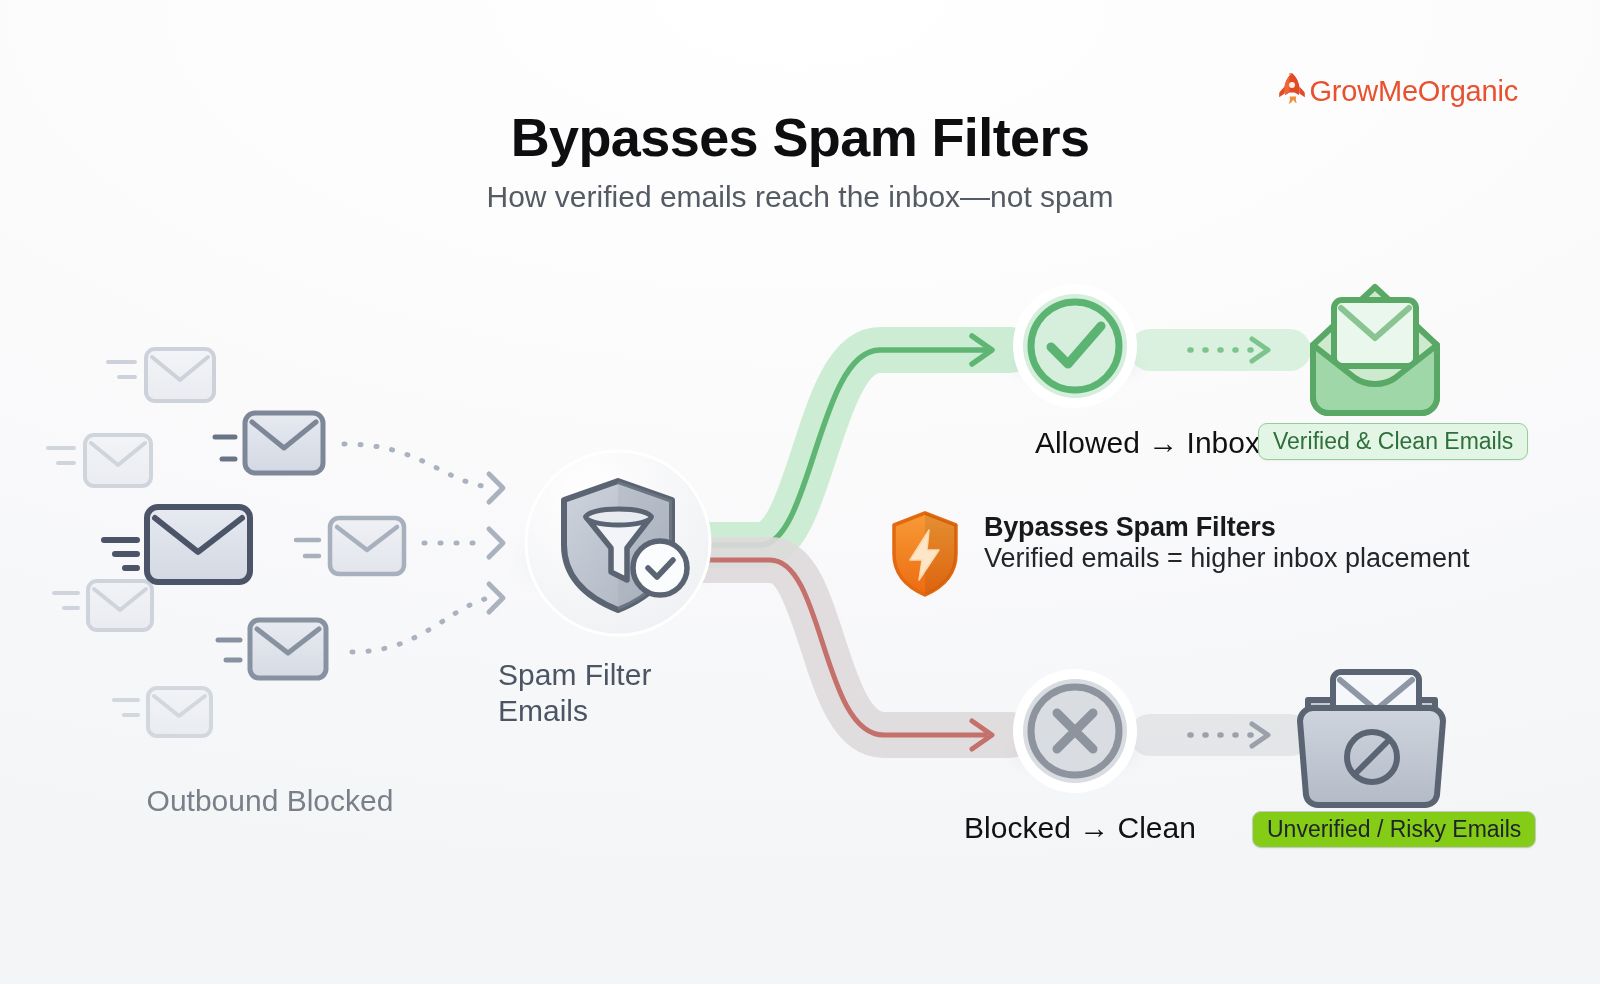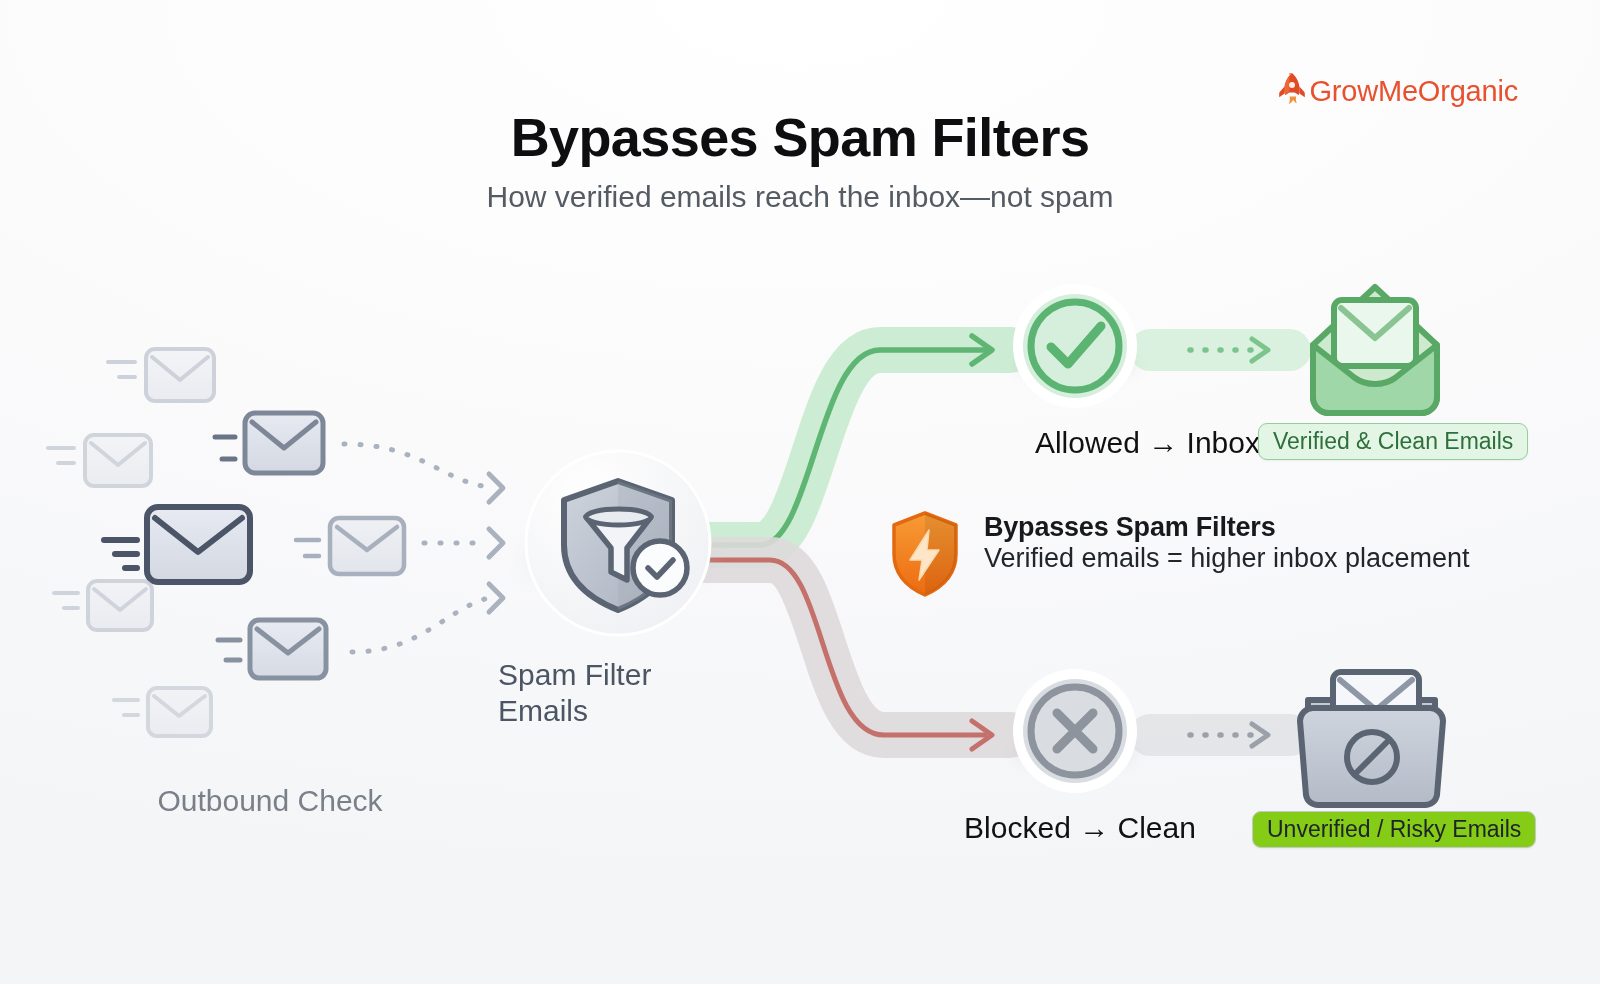--- a/index.html
+++ b/index.html
@@ -280,21 +280,21 @@
   <g>
     <path d="M1308 700 V790 C1308 798 1315 805 1323 805 H1420 C1428 805 1435 798 1435 790 V700 Z" fill="#c3cad4" stroke="#5b6472" stroke-width="6" stroke-linejoin="round"></path>
     <rect x="1333" y="672" width="86" height="62" rx="8" fill="#f5f7fa" stroke="#5b6472" stroke-width="6"></rect>
     <path d="M1340 680 L1376 710 L1412 680" fill="none" stroke="#8d97a6" stroke-width="6" stroke-linecap="round" stroke-linejoin="round"></path>
     <path d="M1300 721 C1300 714 1306 708 1313 708 H1430 C1437 708 1443 714 1443 721 L1437 795 C1436 801 1431 805 1425 805 H1318 C1312 805 1307 801 1306 795 Z" fill="url(#folderG)" stroke="#5b6472" stroke-width="6" stroke-linejoin="round"></path>
     <circle cx="1372" cy="757" r="25" fill="none" stroke="#5b6472" stroke-width="6"></circle>
     <line x1="1355" y1="774" x2="1389" y2="740" stroke="#5b6472" stroke-width="6" stroke-linecap="round"></line>
   </g>
 </svg>
 
-<div class="lbl" id="outbound-label">Outbound Check</div>
+<div class="lbl" id="outbound-label">Outbound Blocked</div>
 
 <div class="lbl" id="center-label">
   <span>Spam Filter</span><br>
   <span>Emails</span>
 </div>
 
 <div class="lbl" id="allowed-label">Allowed → Inbox</div>
 
 <div class="lbl" id="blocked-label">Blocked → Clean</div>
 

